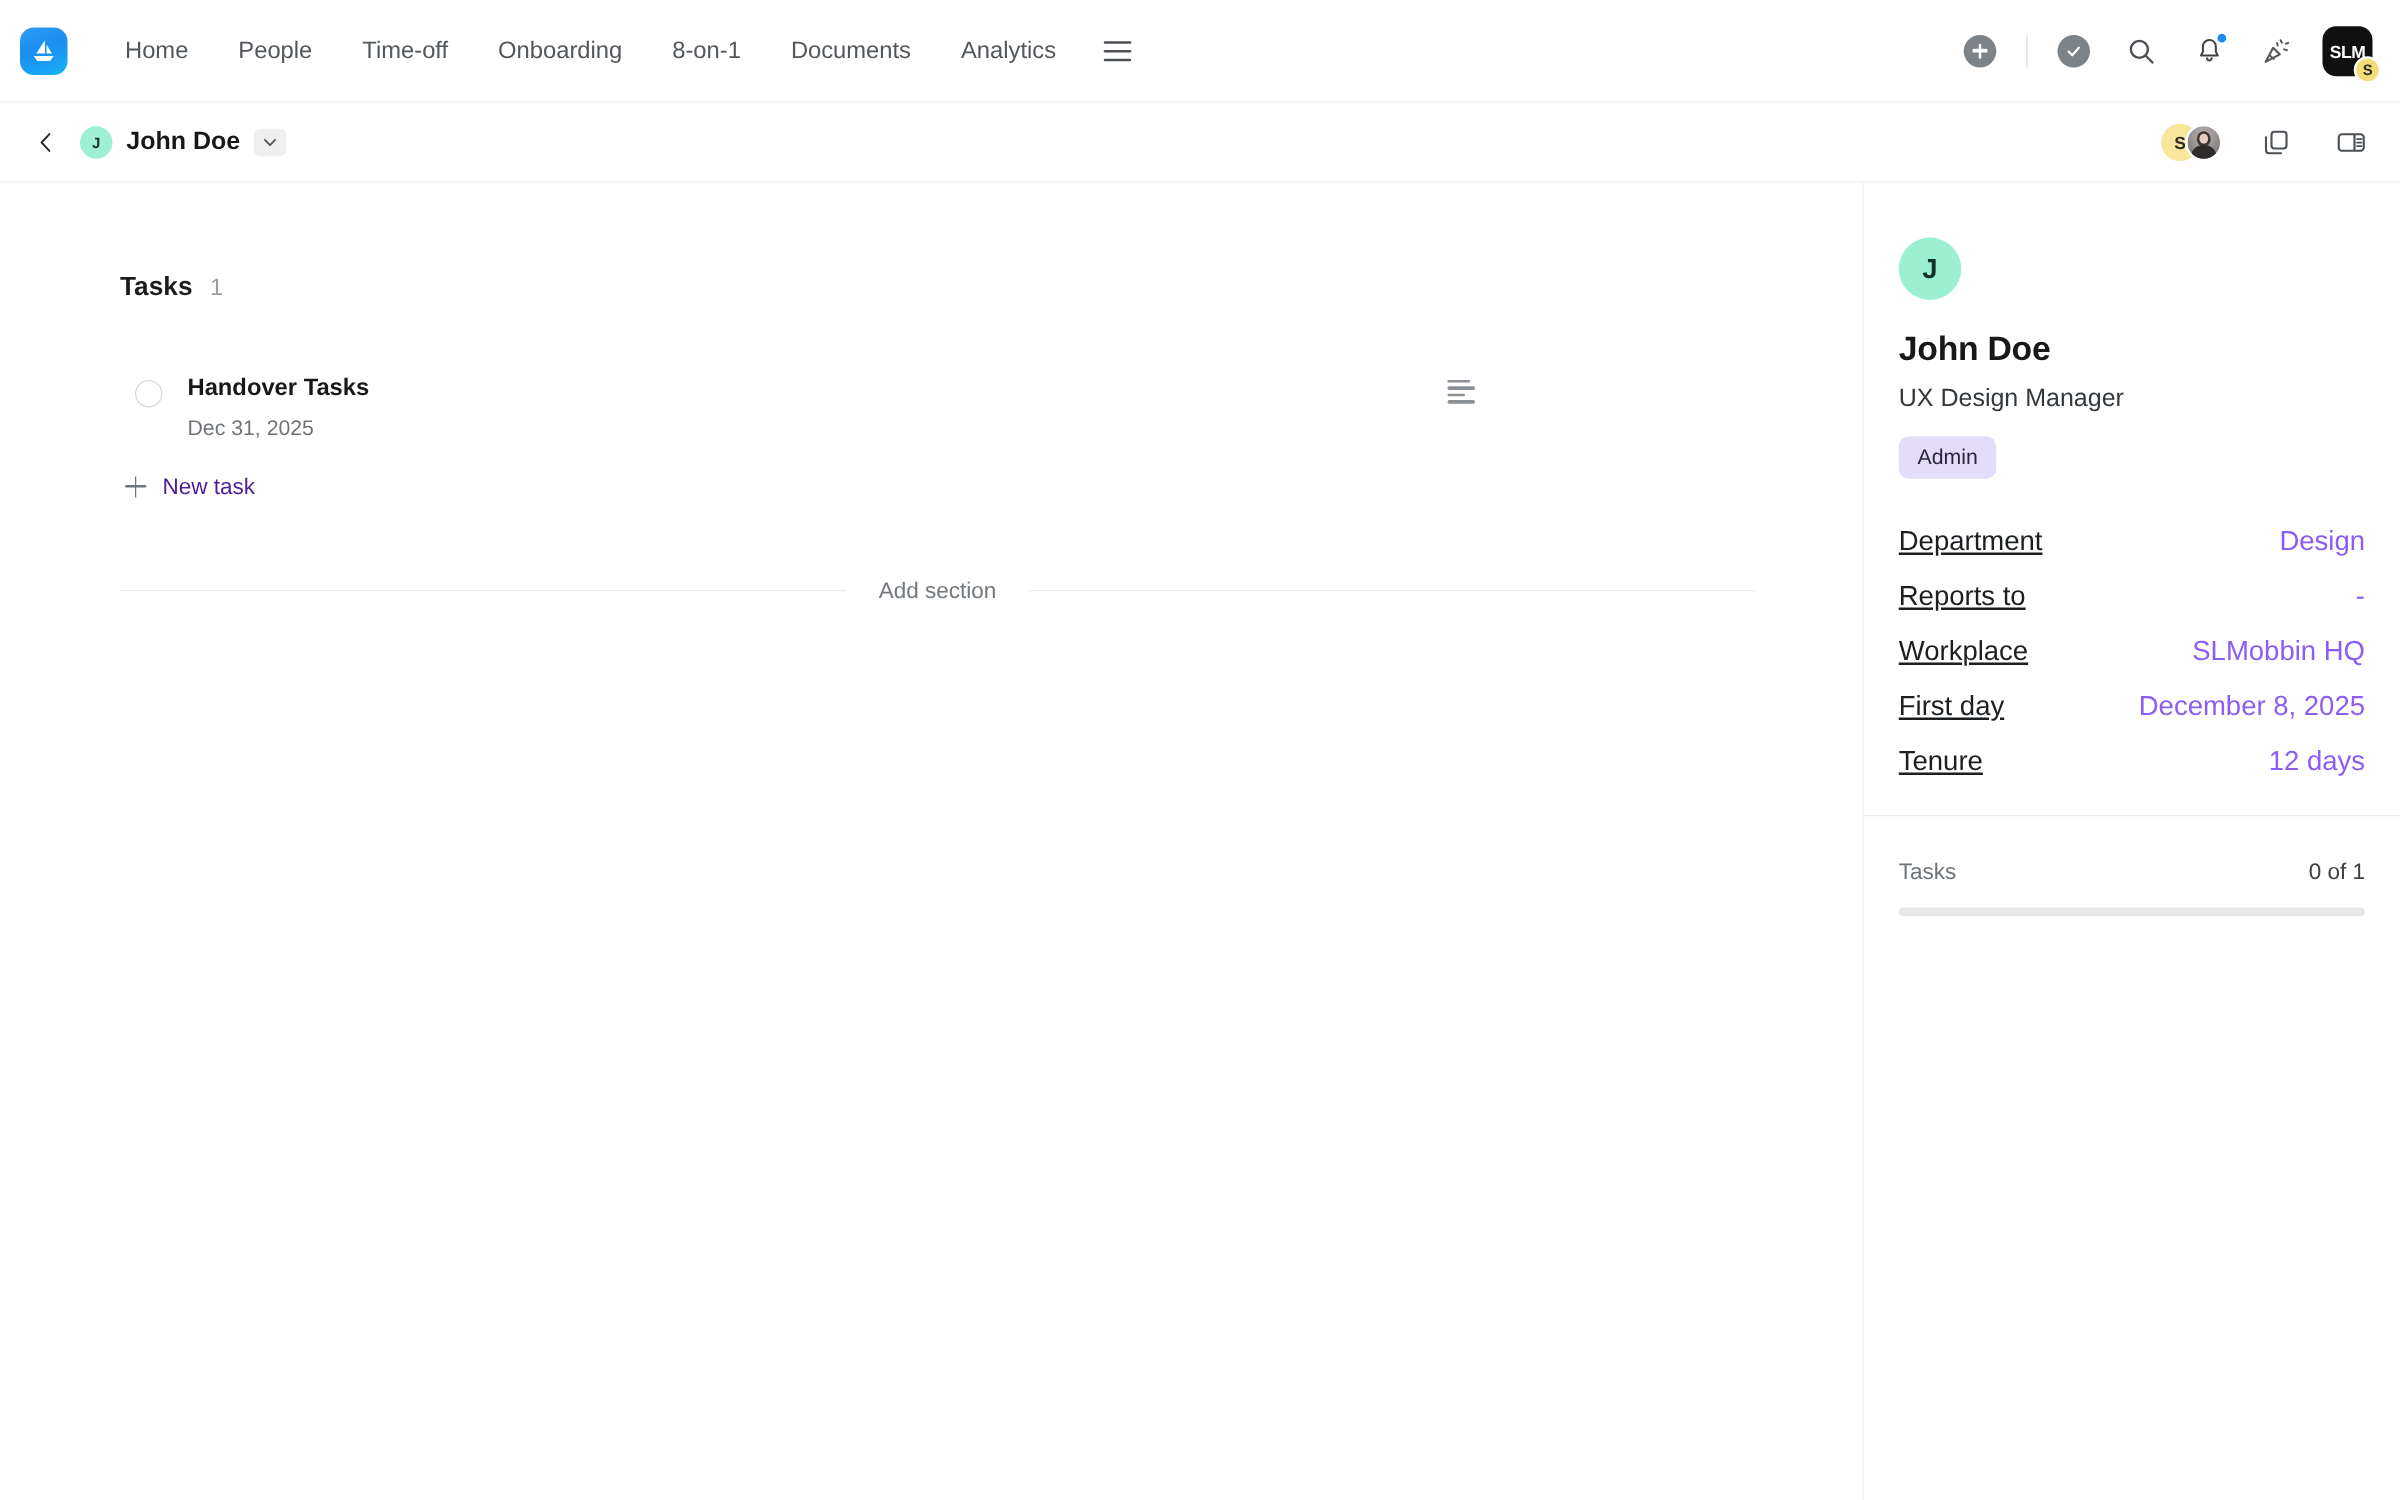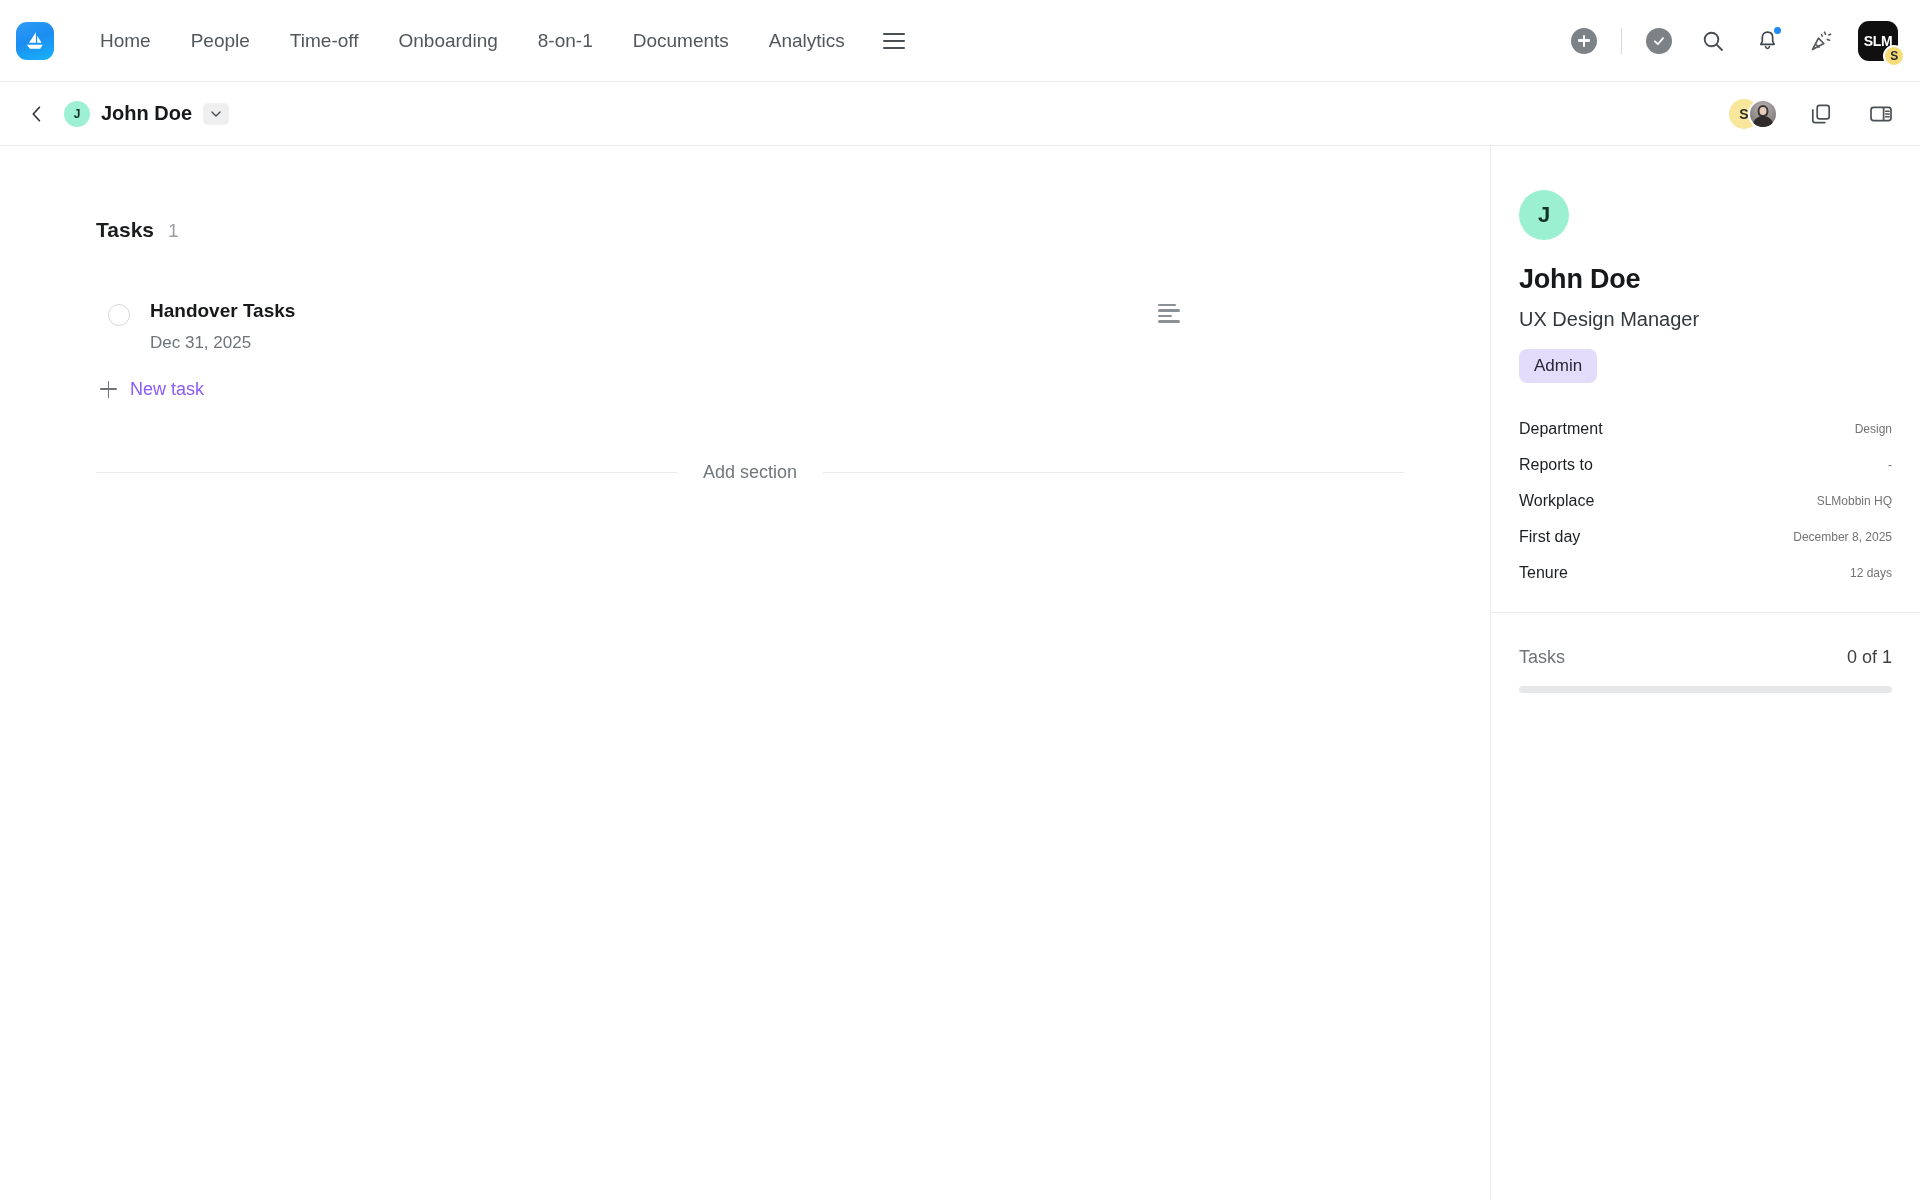--- a/index.html
+++ b/index.html
@@ -152,21 +152,21 @@
   }
   .task-lines i{ display:block; height:2.4px; background:#8b9096; border-radius:2px; }
   .task-lines i:nth-child(1){ width:18px; }
   .task-lines i:nth-child(2){ width:22px; }
   .task-lines i:nth-child(3){ width:14px; }
   .task-lines i:nth-child(4){ width:22px; }
 
   .new-task {
     display:flex; align-items:center; gap:13px; margin-top: 22px;
     padding: 4px 8px 4px 4px; width: max-content; cursor:pointer;
-    color:#8b5cf6; font-size:18px; border-radius:6px;justify-content:space-between;
+    color:#4c1d95; font-size:18px; border-radius:6px;justify-content:space-between;
   }
   .plus-glyph{ position:relative; width:17px; height:17px; flex:0 0 17px; }
   .plus-glyph:before,.plus-glyph:after{
     content:""; position:absolute; background:#6f7479; border-radius:1px;
   }
   .plus-glyph:before{ left:0; top:7.6px; width:17px; height:1.8px; }
   .plus-glyph:after{ top:0; left:7.6px; width:1.8px; height:17px; }
 
   .add-section {
     display:flex; align-items:center; gap:0; margin-top: 58px;
@@ -189,22 +189,22 @@
   .rp-role { font-size:20px; color:#33383d; margin-top:13px; }
   .rp-badge {
     display:inline-block; margin-top:18px; padding: 7px 15px;
     background:#e3dcfb; color:#2a2638; font-size:17px; border-radius:8px;
   }
   .rp-rows { margin-top: 28px; }
   .rp-row {
     display:flex; align-items:center; justify-content:space-between;
     padding: 9px 0; gap: 12px;
   }
-  .rp-k { font-size:16px; color:#1c1f22; white-space:nowrap; }
-  .rp-v { font-size:12px; color:#737373; white-space:nowrap; }
+  .rp-k { font-size:22px; color:#1c1f22; white-space:nowrap;text-decoration:underline; }
+  .rp-v { font-size:22px; color:#8b5cf6; white-space:nowrap; }
   .rp-sep { height:1px; background:#ededee; margin: 21px -28px 0 -28px; }
   .rp-tasks { margin-top: 34px; }
   .rp-tasks-head {
     display:flex; align-items:center; justify-content:space-between;
   }
   .rp-tasks-label{ font-size:18px; color:#6f7479; }
   .rp-tasks-val{ font-size:18px; color:#404040; }
   .rp-bar {
     margin-top: 18px; height: 7px; border-radius: 4px; background:#e6e7e8;
     overflow:hidden;

